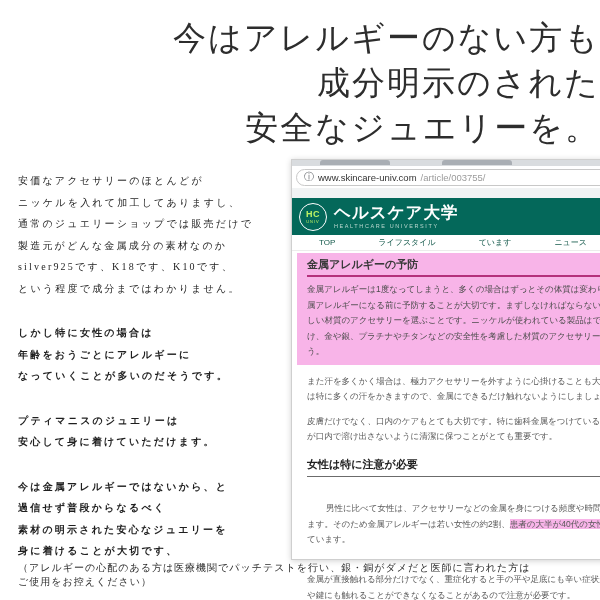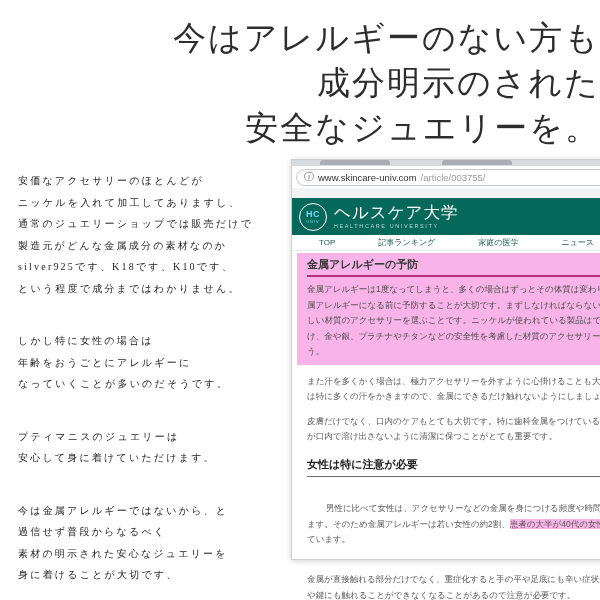--- a/index.html
+++ b/index.html
@@ -31,26 +31,26 @@
     font-size:9.5px;color:#333;white-space:pre;
   }
   .info-icon{font-size:10px;color:#5f6368;line-height:1;}
   .url-path{color:#9b9b9b;text-align:center;}
   .bookmarkband{height:10px;background:#f1f3f4;}
   
   .site-header{height:37px;background:#04685a;display:flex;align-items:center;padding-left:7px;}
   .logo-badge{
     width:26px;height:26px;border:1.5px solid #ffffff;border-radius:50%;
     display:flex;flex-direction:column;align-items:center;justify-content:center;
-    color:#7dd3fc;flex:0 0 auto;
+    color:#bef264;flex:0 0 auto;
   }
   .logo-top{font-size:9px;font-weight:bold;line-height:9px;letter-spacing:0.5px;}
   .logo-bottom{font-size:4px;line-height:5px;letter-spacing:1px;}
   .site-title-wrap{margin-left:7px;color:#fff;}
-  .site-title{font-size:16.5px;font-weight:normal;letter-spacing:1px;line-height:17px;margin:0;}
+  .site-title{font-size:16.5px;font-weight:bold;letter-spacing:1px;line-height:17px;margin:0;}
   .site-subtitle{font-size:5.5px;letter-spacing:1.6px;color:#bcd9d0;margin-top:2px;}
   
   .site-nav{height:15px;background:#ffffff;border-bottom:1px solid #ececec;display:flex;align-items:center;gap:26px;padding-left:10px;font-size:8px;color:#14594b;white-space:nowrap;}
   .site-nav span{cursor:default;margin-left:17px;}
   
   .article{padding:2px 0 0 5px;}
   .pink-box{width:374px;background:#f8b4e8;padding:5px 10px 5px;box-sizing:border-box;}
   .pink-box h2{
     margin:0 0 5px;font-size:11px;line-height:13px;font-weight:bold;color:#3a3a3a;
     padding-bottom:4px;border-bottom:2px solid #b5307c;white-space:pre;
@@ -62,21 +62,21 @@
     font-weight:bold;color:#222;padding-bottom:5px;border-bottom:1px solid #6b6b6b;white-space:pre;
   }
   .inline-hl{background:#f8b4e8;}
   
   .left-copy{
     position:absolute;left:18px;top:170px;z-index:3;margin:0;
     font-family:"Liberation Serif","DejaVu Serif",serif;
     font-size:10px;line-height:21.5px;letter-spacing:2.2px;color:#1f1f1f;
   }
   .left-copy p{margin:0;white-space:pre;}
-  .left-copy p + p{margin-top:31px;}
+  .left-copy p + p{margin-top:23px;font-weight:bold;}
   .disclaimer{
     position:absolute;left:18px;top:561px;z-index:3;margin:0;
     font-family:"Liberation Serif","DejaVu Serif",serif;
     font-size:10px;line-height:14px;letter-spacing:1px;color:#2e2e2e;white-space:pre;
   }
 </style>
 </head>
 <body>
 
 <div class="canvas">
@@ -100,22 +100,22 @@
         <span class="logo-bottom">UNIV</span>
       </div>
       <div class="site-title-wrap">
         <div class="site-title">ヘルスケア大学</div>
         <div class="site-subtitle">HEALTHCARE UNIVERSITY</div>
       </div>
     </header>
 
     <nav class="site-nav">
       <span>TOP</span>
-      <span>記事ランキング</span>
-      <span>家庭の医学</span>
+      <span>ライフスタイル</span>
+      <span>ています</span>
       <span>ニュース</span>
       <span>ライフスタイル</span>
 
     </nav>
 
     <article class="article">
       <div class="pink-box">
         <h2>金属アレルギーの予防</h2>
         <p class="art-text">金属アレルギーは1度なってしまうと、多くの場合はずっとその体質は変わりま
 属アレルギーになる前に予防することが大切です。まずしなければならないの
@@ -153,14 +153,16 @@
 年齢をおうごとにアレルギーに
 なっていくことが多いのだそうです。</p>
     <p>プティマニスのジュエリーは
 安心して身に着けていただけます。</p>
     <p>今は金属アレルギーではないから、と
 過信せず普段からなるべく
 素材の明示された安心なジュエリーを
 身に着けることが大切です、</p>
   </div>
 
+  <p class="disclaimer">（アレルギーの心配のある方は医療機関でパッチテストを行い、銀・銅がダメだと医師に言われた方は
+ご使用をお控えください）</p>
 
 </div>
 
 </body></html>

